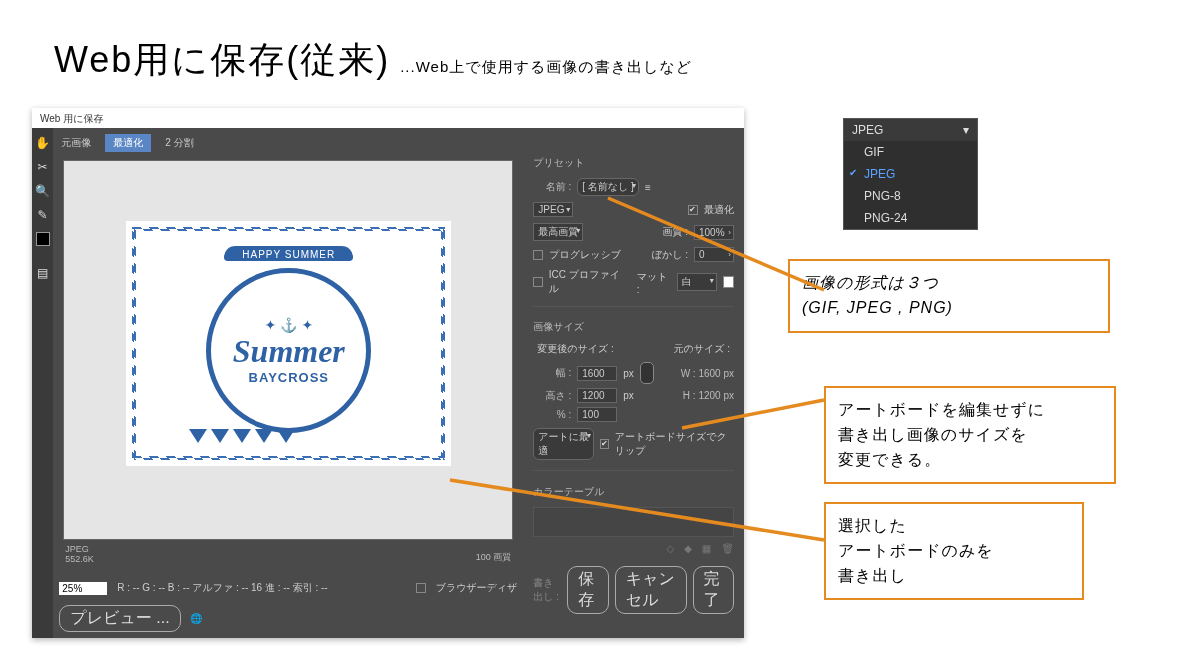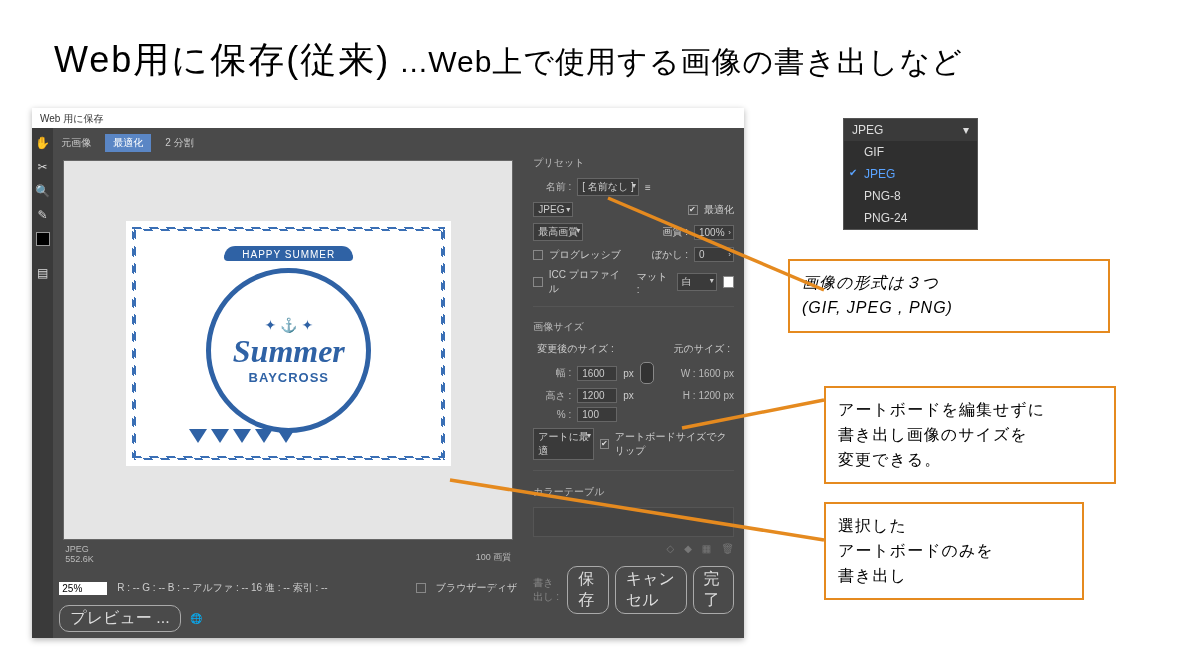--- a/index.html
+++ b/index.html
@@ -1,20 +1,20 @@
 <!DOCTYPE html>
 <html><head>
 <meta charset="utf-8">
 <style>
   * { box-sizing: border-box; margin: 0; padding: 0; font-family: "Hiragino Sans", "Meiryo", sans-serif; }
   body { width: 1200px; height: 650px; background: #fff; position: relative; }
 
   .title-row { display: flex; align-items: baseline; gap: 10px; padding: 36px 0 10px 54px; }
   .title-main { font-size: 36px; letter-spacing: 2px; }
-  .title-sub { font-size: 30px; letter-spacing: 1px; }
+  .title-sub { font-size: 15px; letter-spacing: 1px; }
 
   .app {
     position: absolute; left: 32px; top: 108px; width: 712px; height: 530px;
     background: #4a4a4a; box-shadow: 0 2px 6px rgba(0,0,0,.3);
   }
   .app-titlebar { height: 20px; background: #fff; font-size: 10px; padding: 4px 8px; color: #333; }
   .app-body { display: flex; height: calc(100% - 20px); }
   .toolcol { width: 26px; background: #3a3a3a; display: flex; flex-direction: column; align-items: center; gap: 10px; padding: 8px 0; color: #ddd; font-size: 12px; }
   .toolcol .sw { width: 14px; height: 14px; background: #000; border: 1px solid #999; }
   .mainarea { flex: 1; display: flex; flex-direction: column; }
@@ -35,21 +35,21 @@
   .bottom-row { display: flex; align-items: center; gap: 10px; padding: 4px 6px; font-size: 10px; color: #ccc; }
   .zoombox { width: 48px; background: #fff; color: #000; font-size: 10px; padding: 1px 3px; }
   .ctrl-row { display: flex; align-items: center; gap: 10px; padding: 6px; font-size: 10px; color: #ccc; }
   .btn-pill { border: 1px solid #aaa; border-radius: 10px; padding: 2px 10px; color: #ddd; font-size: 16px; }
 
   .rightpanel { width: 265px; background: #4a4a4a; color: #ccc; font-size: 10px; padding: 24px 10px; display:flex; flex-direction:column; gap:6px; }
   .rp-section-title { color: #bbb; margin: 4px 0 2px; }
   .rp-row { display: flex; align-items: center; gap: 6px; }
   .rp-label { min-width: 38px; text-align: right; color: #bbb; }
   .rp-field { background: #3a3a3a; border: 1px solid #666; padding: 1px 4px; min-width: 50px; position:relative; }
-  .rp-field.w60{min-width:60px;} .rp-field.w40{min-width:40px;}
+  .rp-field.w60{min-width:60px;border-radius:6px;} .rp-field.w40{min-width:40px;}
   .chev { position:absolute; right:2px; top:2px; font-size:8px; }
   .cb { width:10px; height:10px; border:1px solid #888; display:inline-block; }
   .cb.checked::after{content:"✔"; font-size:8px; color:#ddd; position:relative; top:-3px;}
   .sw-white{width:12px;height:12px;background:#fff;border:1px solid #888;}
   .sep { height:1px; background:#555; margin:4px 0; }
   .sizegrid { display:grid; grid-template-columns: 1fr 1fr; gap:4px 8px; align-items:center; }
   .orig { color:#bbb; text-align:right; }
   .link { width:14px; height:22px; border:1px solid #888; border-radius:5px; background:#333; }
   .colortable { height: 84px; background: #454545; border: 1px solid #555; }
   .footer-icons { display:flex; justify-content:flex-end; gap:10px; color:#777; font-size:10px; }

